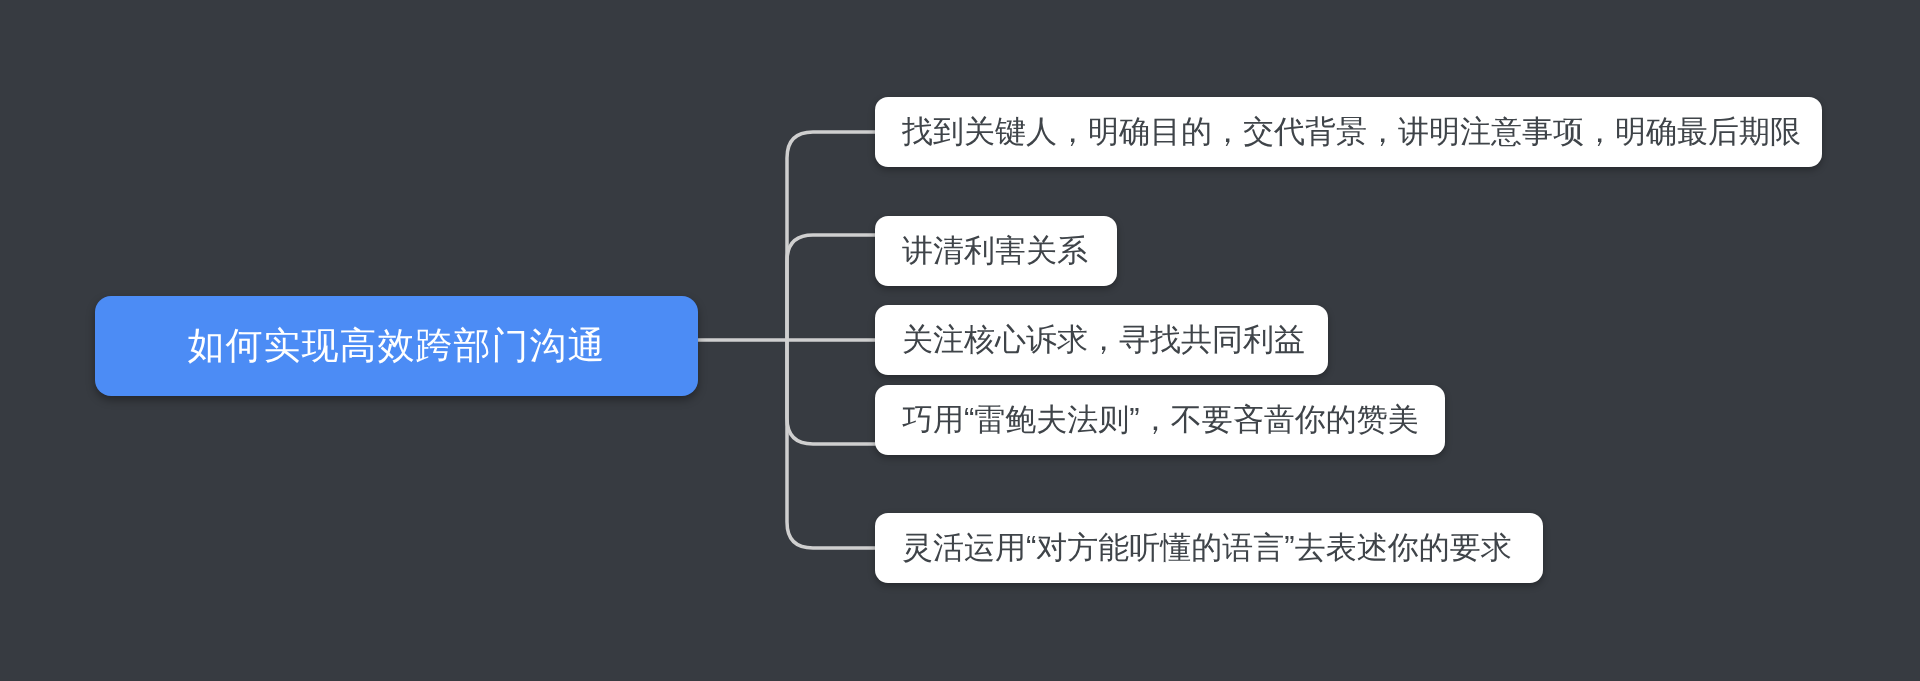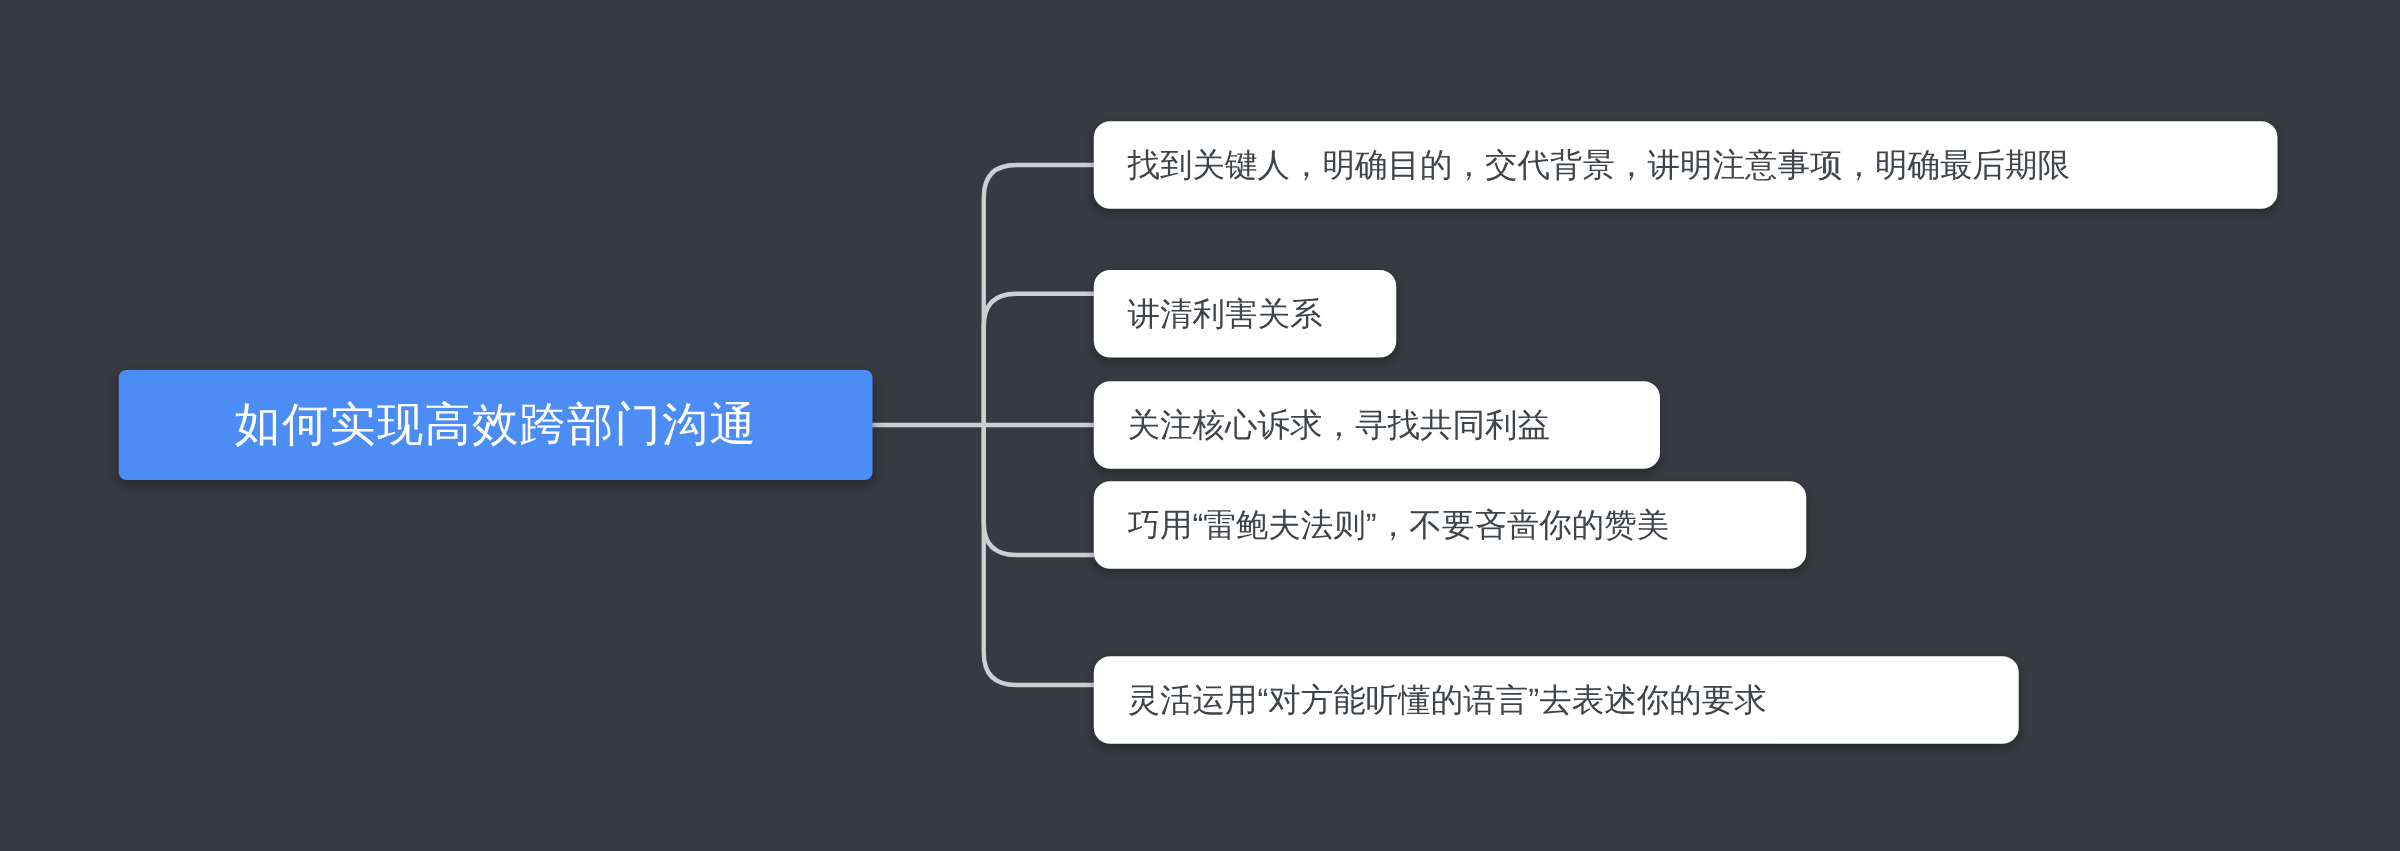--- a/index.html
+++ b/index.html
@@ -36,51 +36,51 @@
     display: flex;
     align-items: center;
     box-sizing: border-box;
     white-space: nowrap;
     cursor: pointer;
   }
   .root-node {
     left: 95px;
     top: 296px;
     width: 603px;
-    height: 88px;
+    height: 100px;
     background: #4c8cf5;
-    border-radius: 6px;
+    border-radius: 16px;
     justify-content: center;
     box-shadow: 0 4px 9px rgba(0, 0, 0, 0.35);
     text-align: center;
   }
   .root-node .label {
     color: #ffffff;
     font-size: 37px;
     font-weight: 300;
     letter-spacing: 1px;
   }
   .child-node {
     left: 875px;
     height: 70px;
     background: #ffffff;
     border-radius: 13px;
     padding: 0 27px;
     box-shadow: 0 3px 7px rgba(0, 0, 0, 0.30);
   }
   .child-node .label {
     color: #3f4449;
-    font-size: 26px;
+    font-size: 31px;
     font-weight: 300;
   }
   #child-0 { top: 97px;  width: 947px; }
   #child-1 { top: 200px; width: 242px; margin-top: 16px; }
   #child-2 { top: 305px; width: 453px; }
   #child-3 { top: 385px; width: 570px; }
-  #child-4 { top: 513px; width: 740px; margin-top: 12px; }
+  #child-4 { top: 513px; width: 668px; }
 </style>
 </head>
 <body>
 
 <div id="canvas">
 
   <svg id="connectors" viewBox="0 0 1920 681" xmlns="http://www.w3.org/2000/svg">
     <path d="M 787 340 V 158 Q 787 132 813 132 H 875"></path>
     <path d="M 787 340 V 261 Q 787 235 813 235 H 875"></path>
     <path d="M 698 340 H 875"></path>

